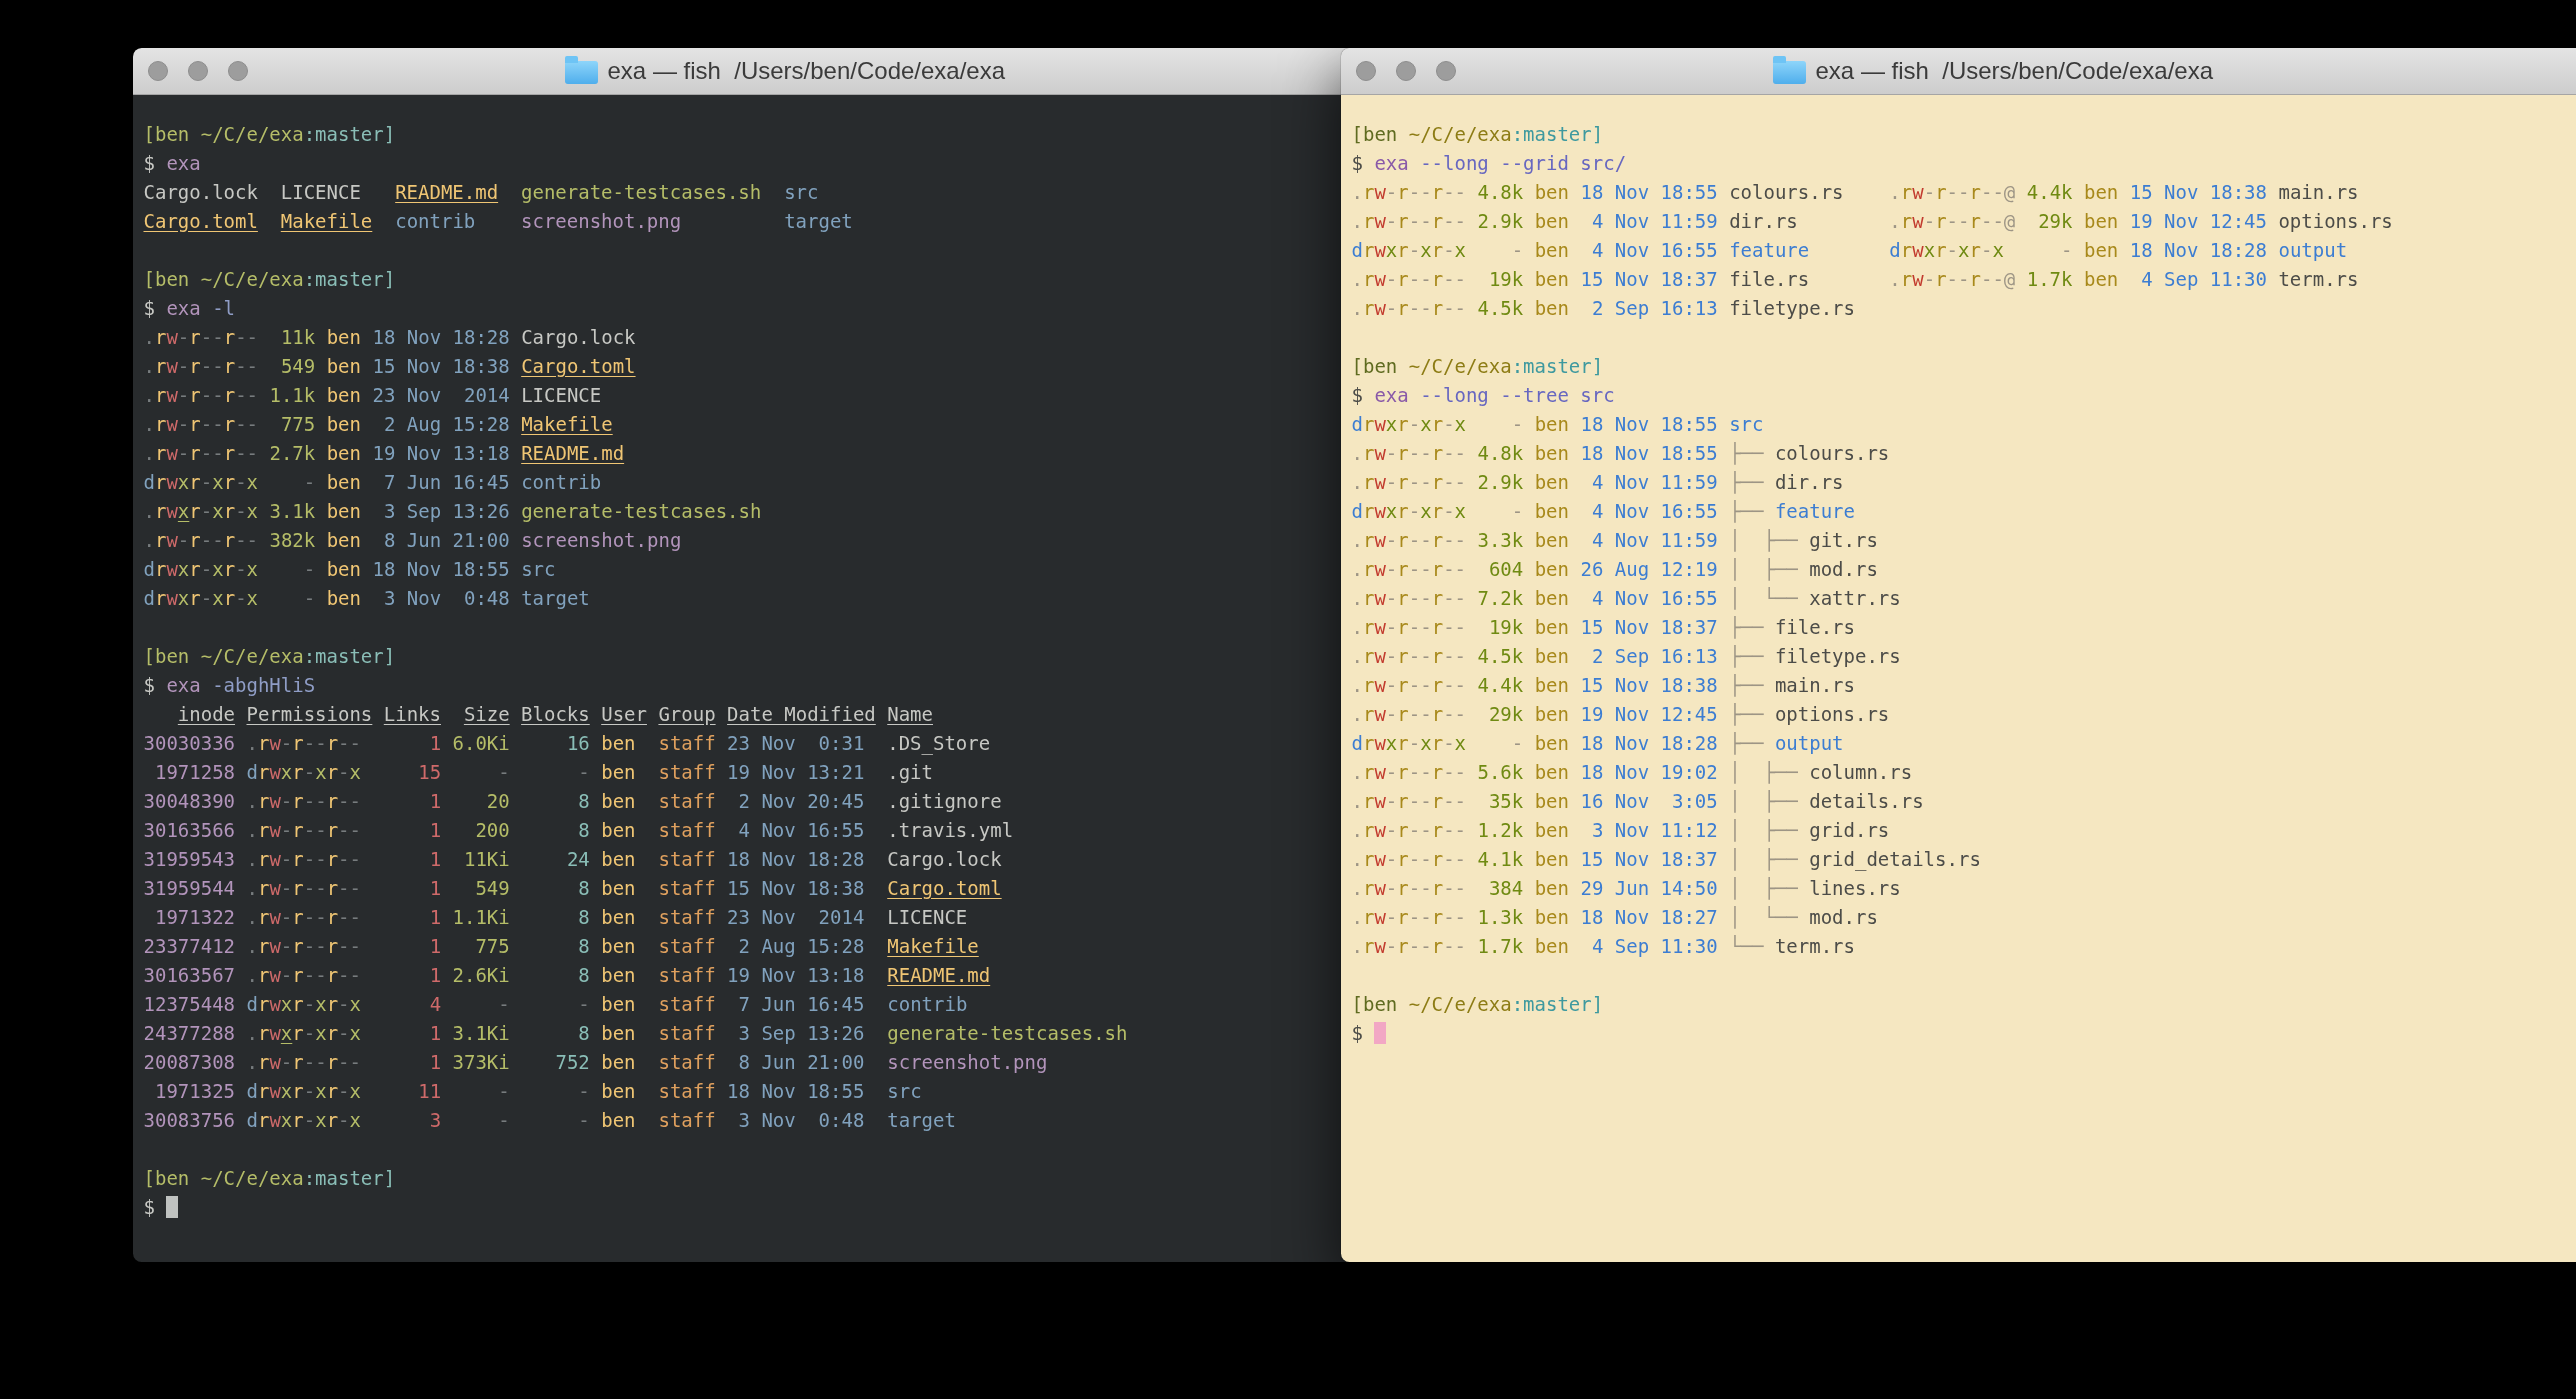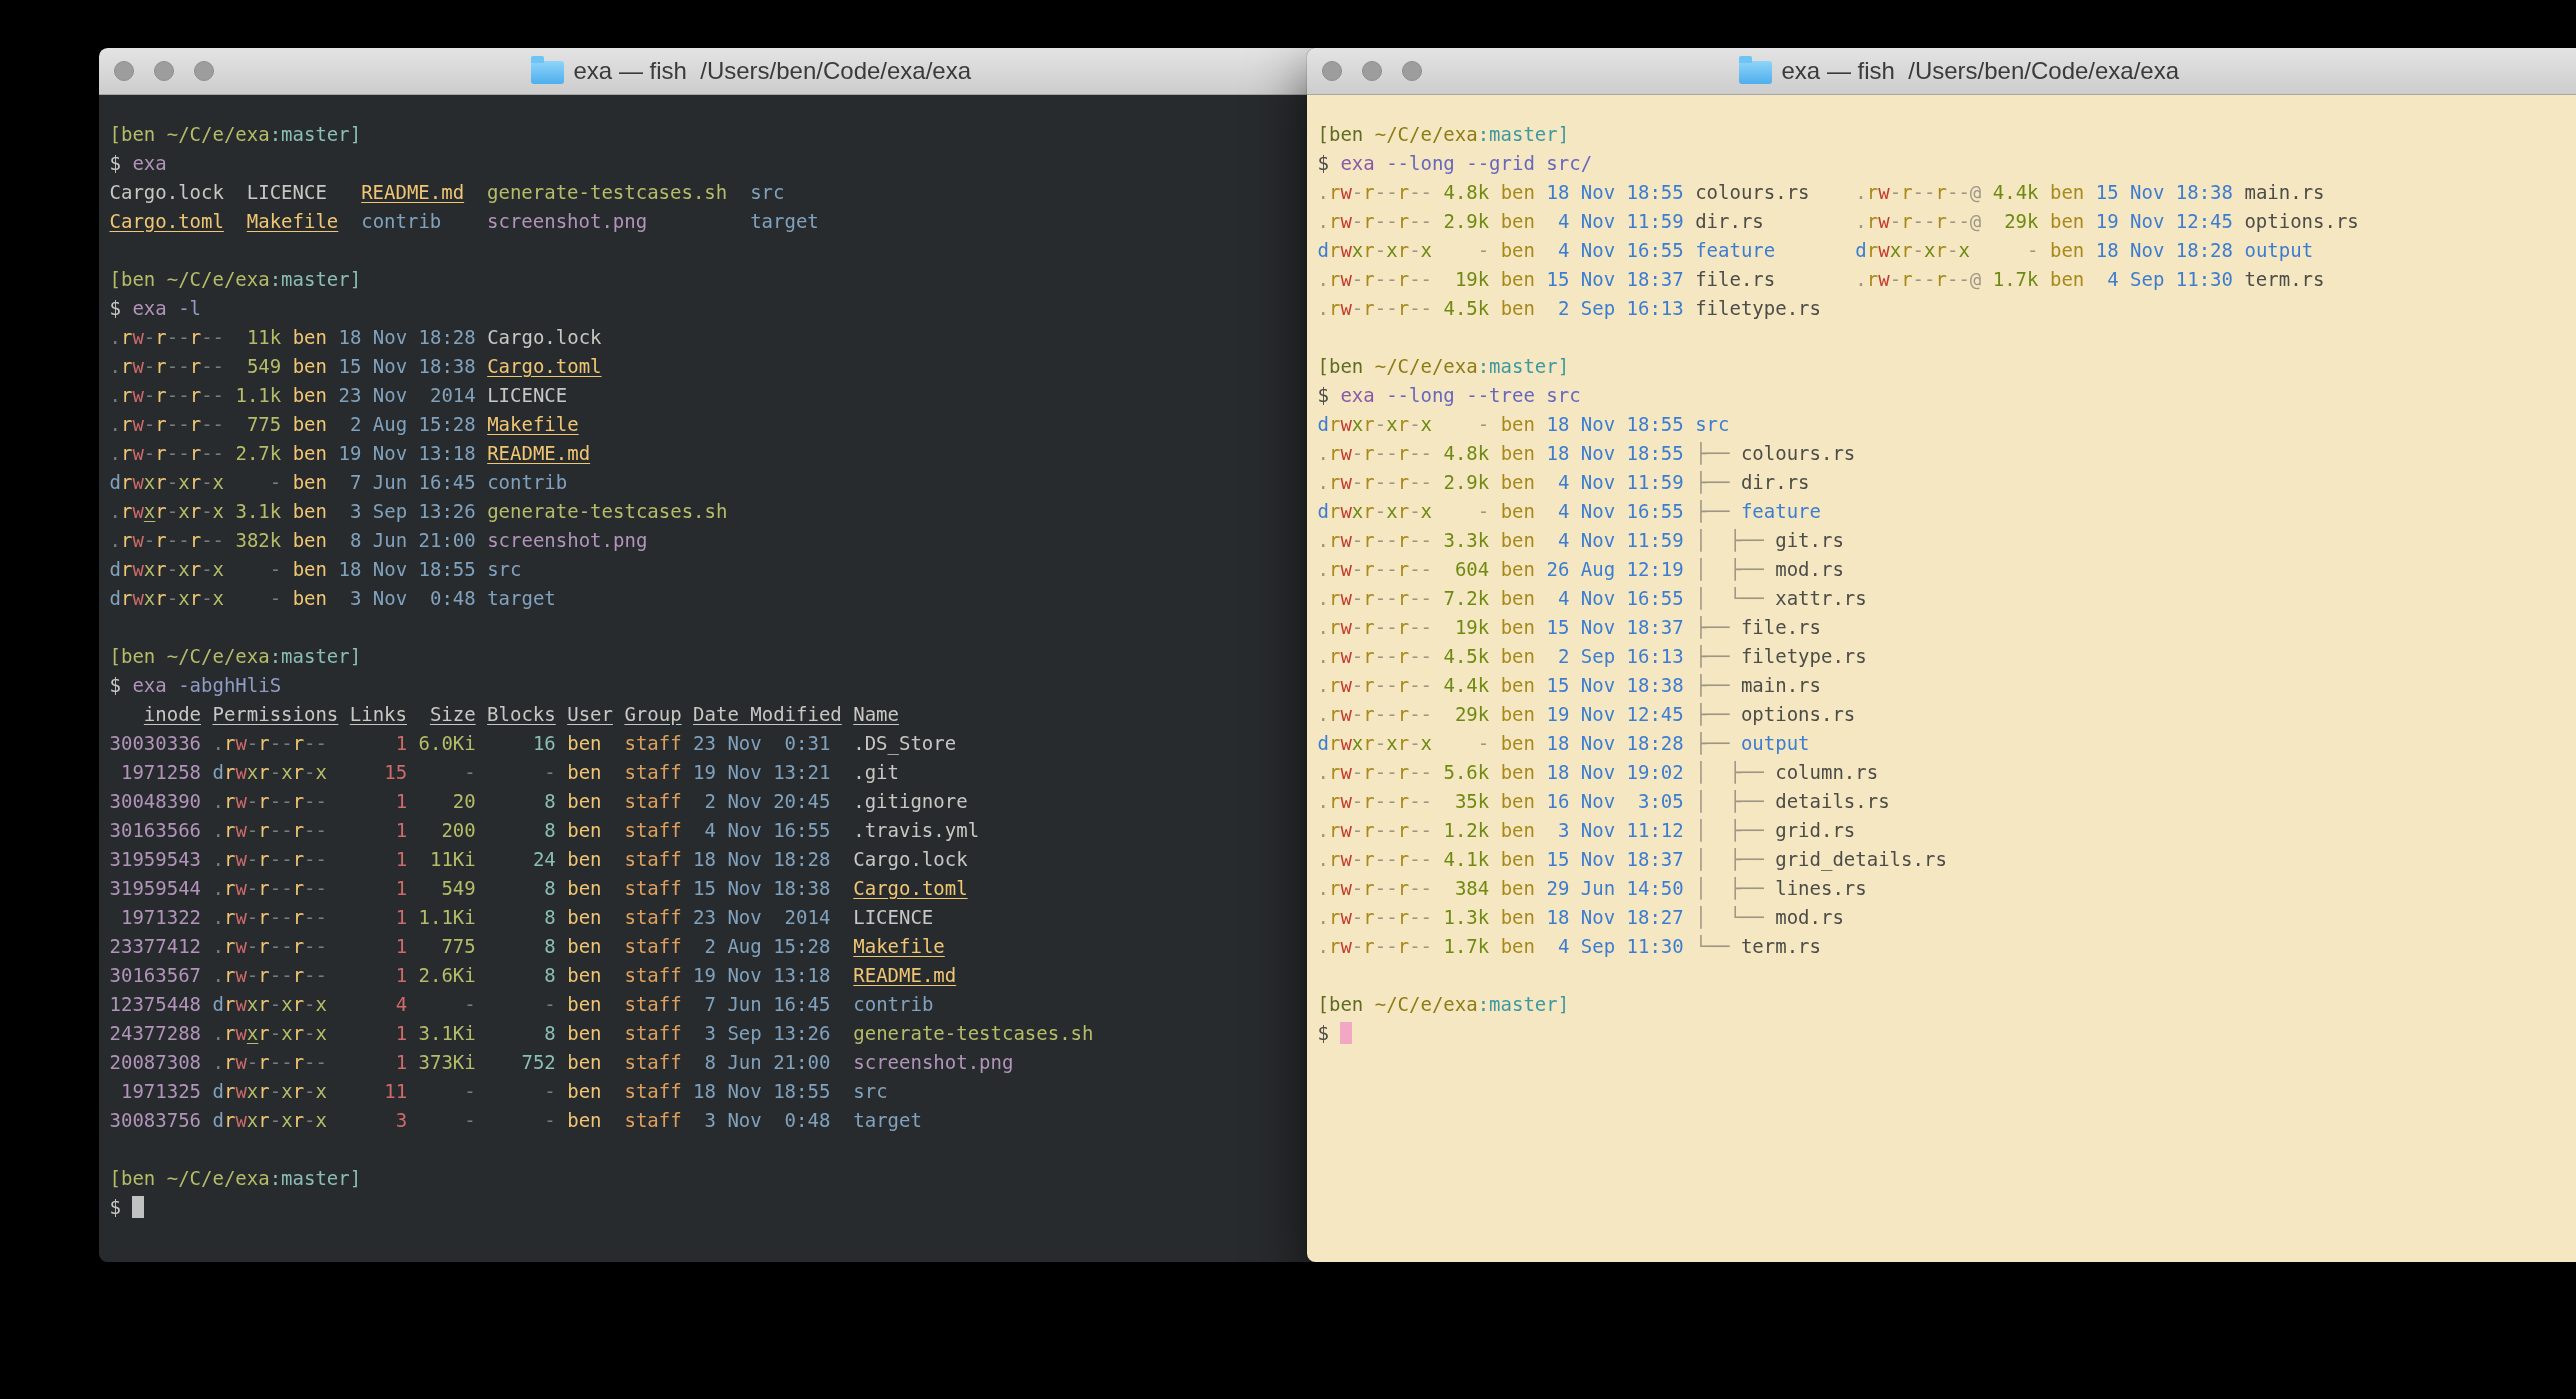--- a/index.html
+++ b/index.html
@@ -1,18 +1,18 @@
 <!DOCTYPE html>
 <html><head>
 <meta charset="utf-8">
 <style>
   html,body{margin:0;padding:0;}
   body{width:2576px;height:1400px;position:relative;overflow:hidden;font-family:"Liberation Sans",sans-serif;}
   .window{position:absolute;top:48px;width:1304px;height:1214px;border-radius:8.6px;overflow:hidden;
-          box-shadow:0 23px 58px rgba(0,0,0,.65),0 0 1px rgba(0,0,0,.9);}
+          box-shadow:0 23px 58px rgba(0,0,0,.65),0 0 1px rgba(0,0,0,.9);margin-left:34px;}
   .titlebar{height:46px;background:linear-gradient(#e4e4e4,#cdcdcd);border-bottom:1px solid #a5a5a5;
             position:relative;display:flex;align-items:center;}
   .traffic{display:flex;gap:20px;margin-left:15.3px;}
   .tl-btn{width:20px;height:20px;border-radius:50%;border:1px solid #8e8e8e;box-sizing:border-box;}
   .title-wrap{position:absolute;left:0;right:0;top:0;bottom:0;display:flex;align-items:center;justify-content:center;gap:9.6px;pointer-events:none;}
   .folder{position:relative;width:33px;height:23px;border-radius:2.9px;
           background:linear-gradient(#8ed5fa,#4faeec);margin-top:2.9px;}
   .folder:before{content:"";position:absolute;top:-4.8px;left:0;width:13.4px;height:6.7px;border-radius:1.9px 1.9px 0 0;
           background:#6ec4f5;}
   .title-text{font-size:24px;color:#3b3b3b;white-space:pre;}

